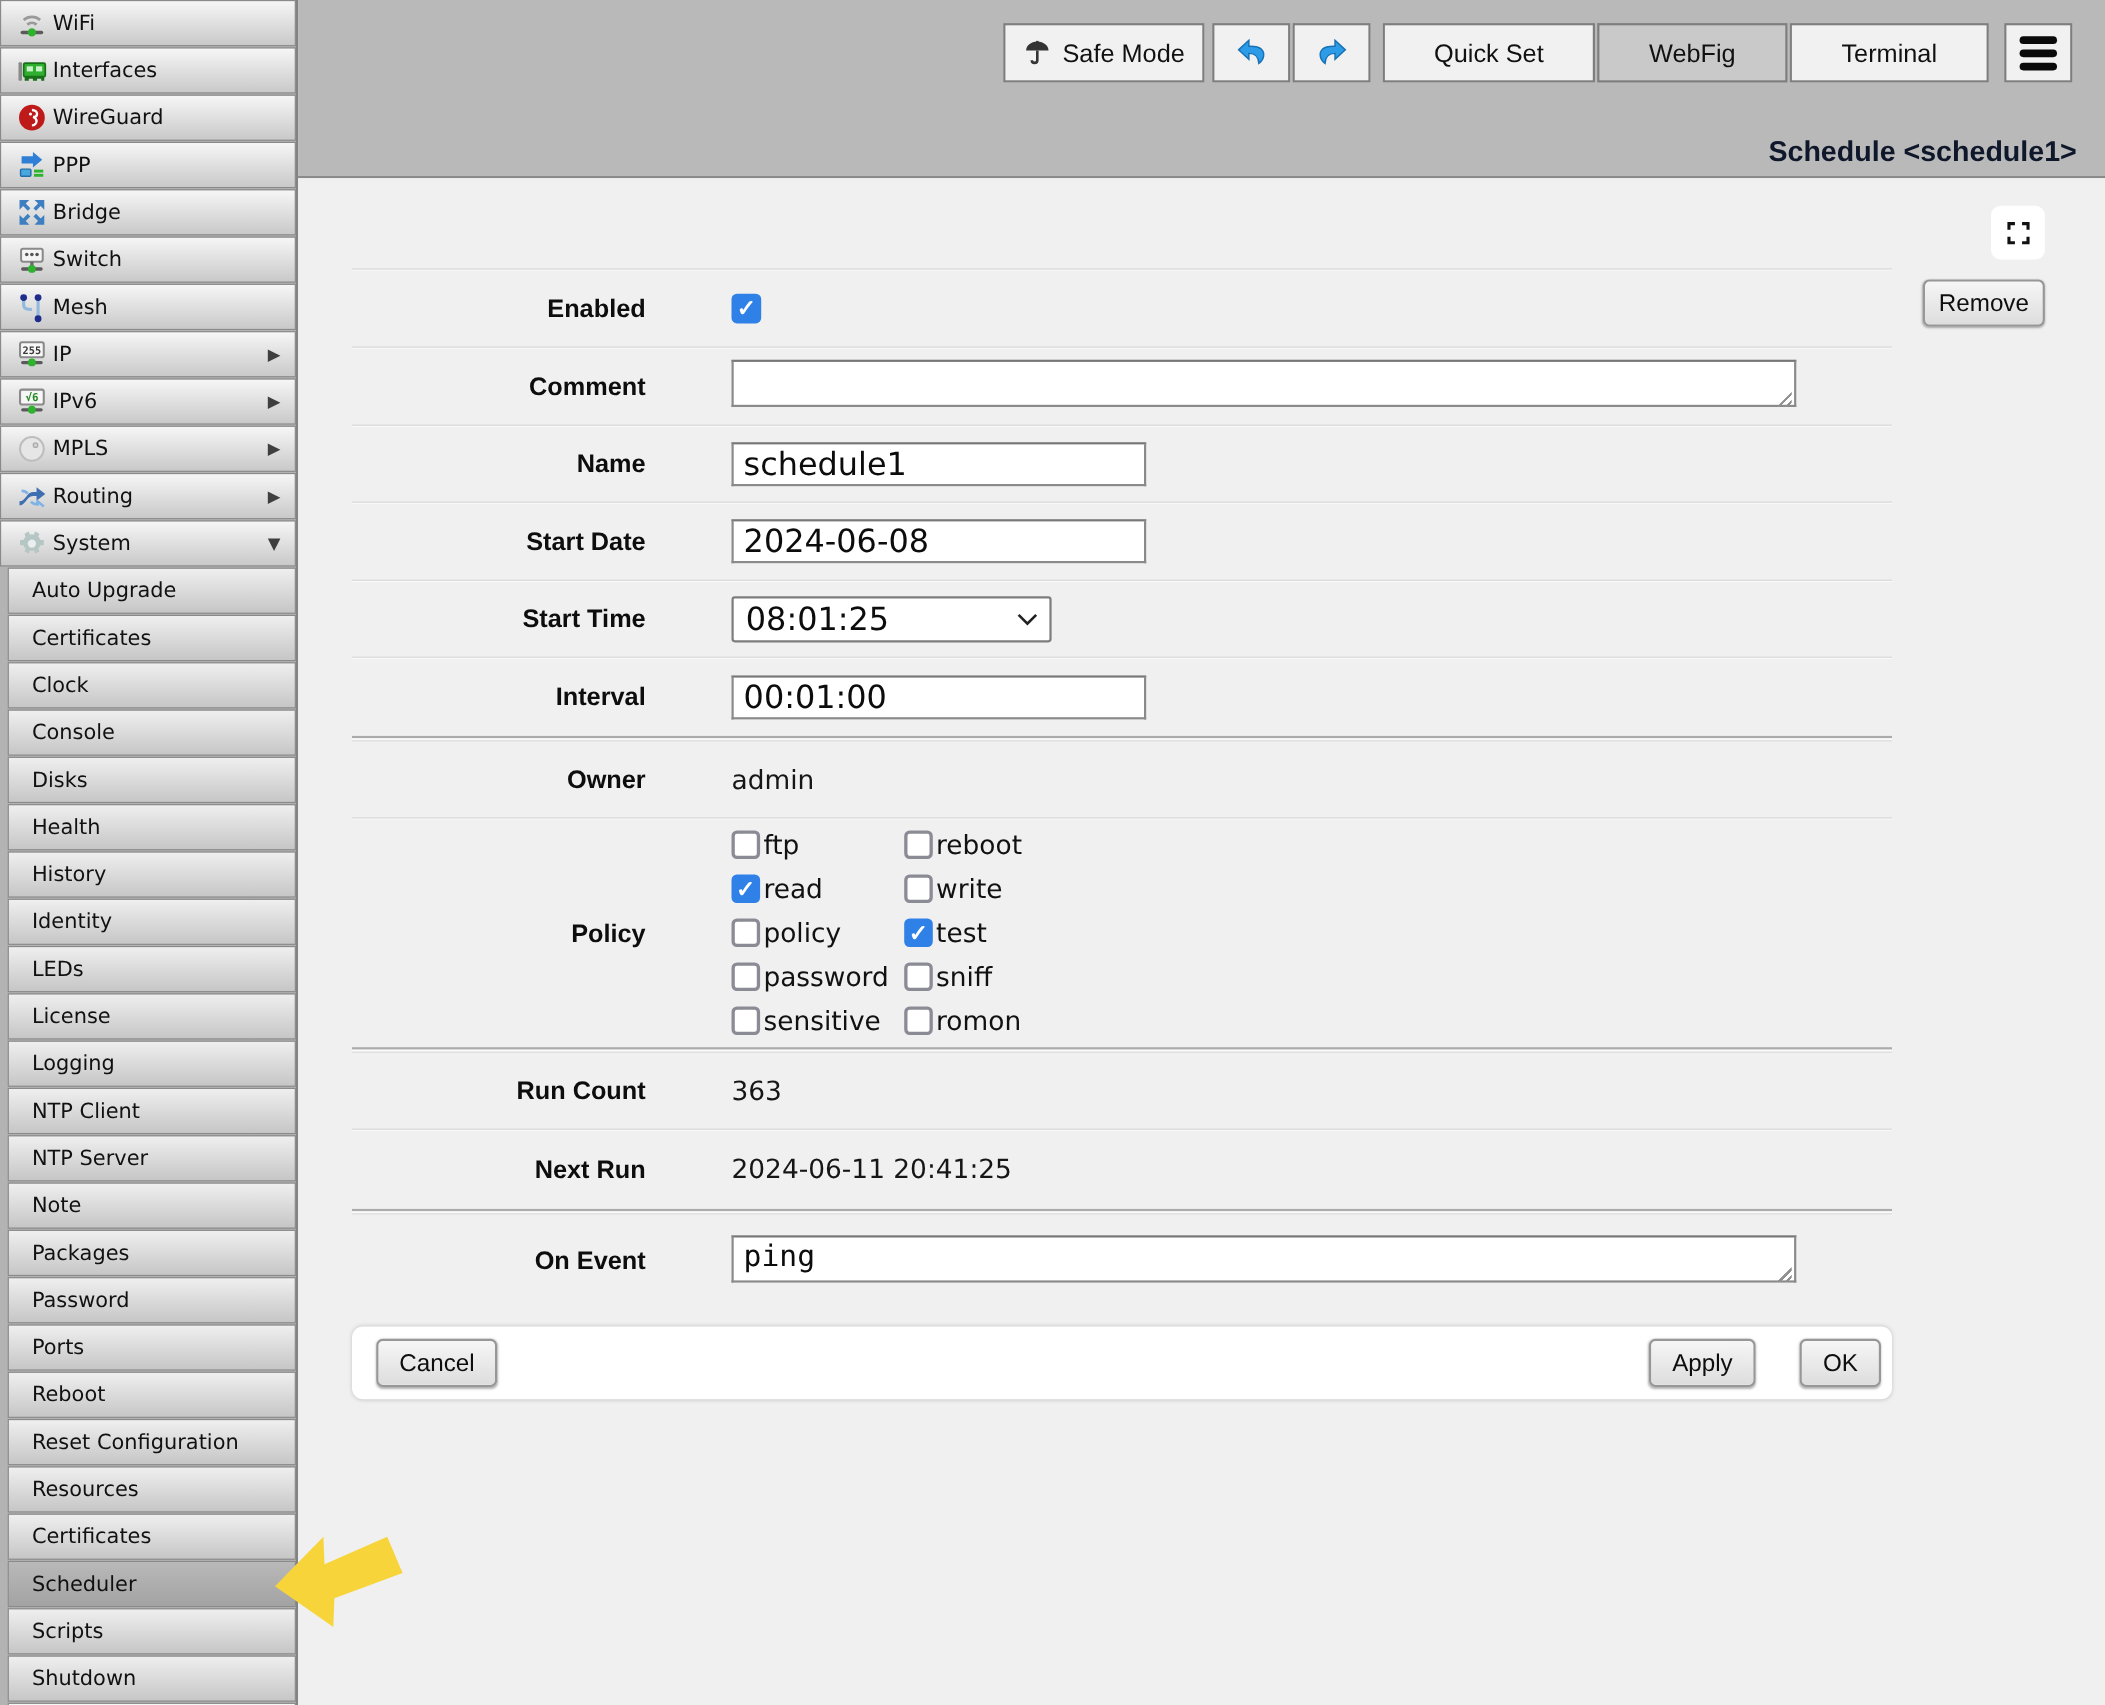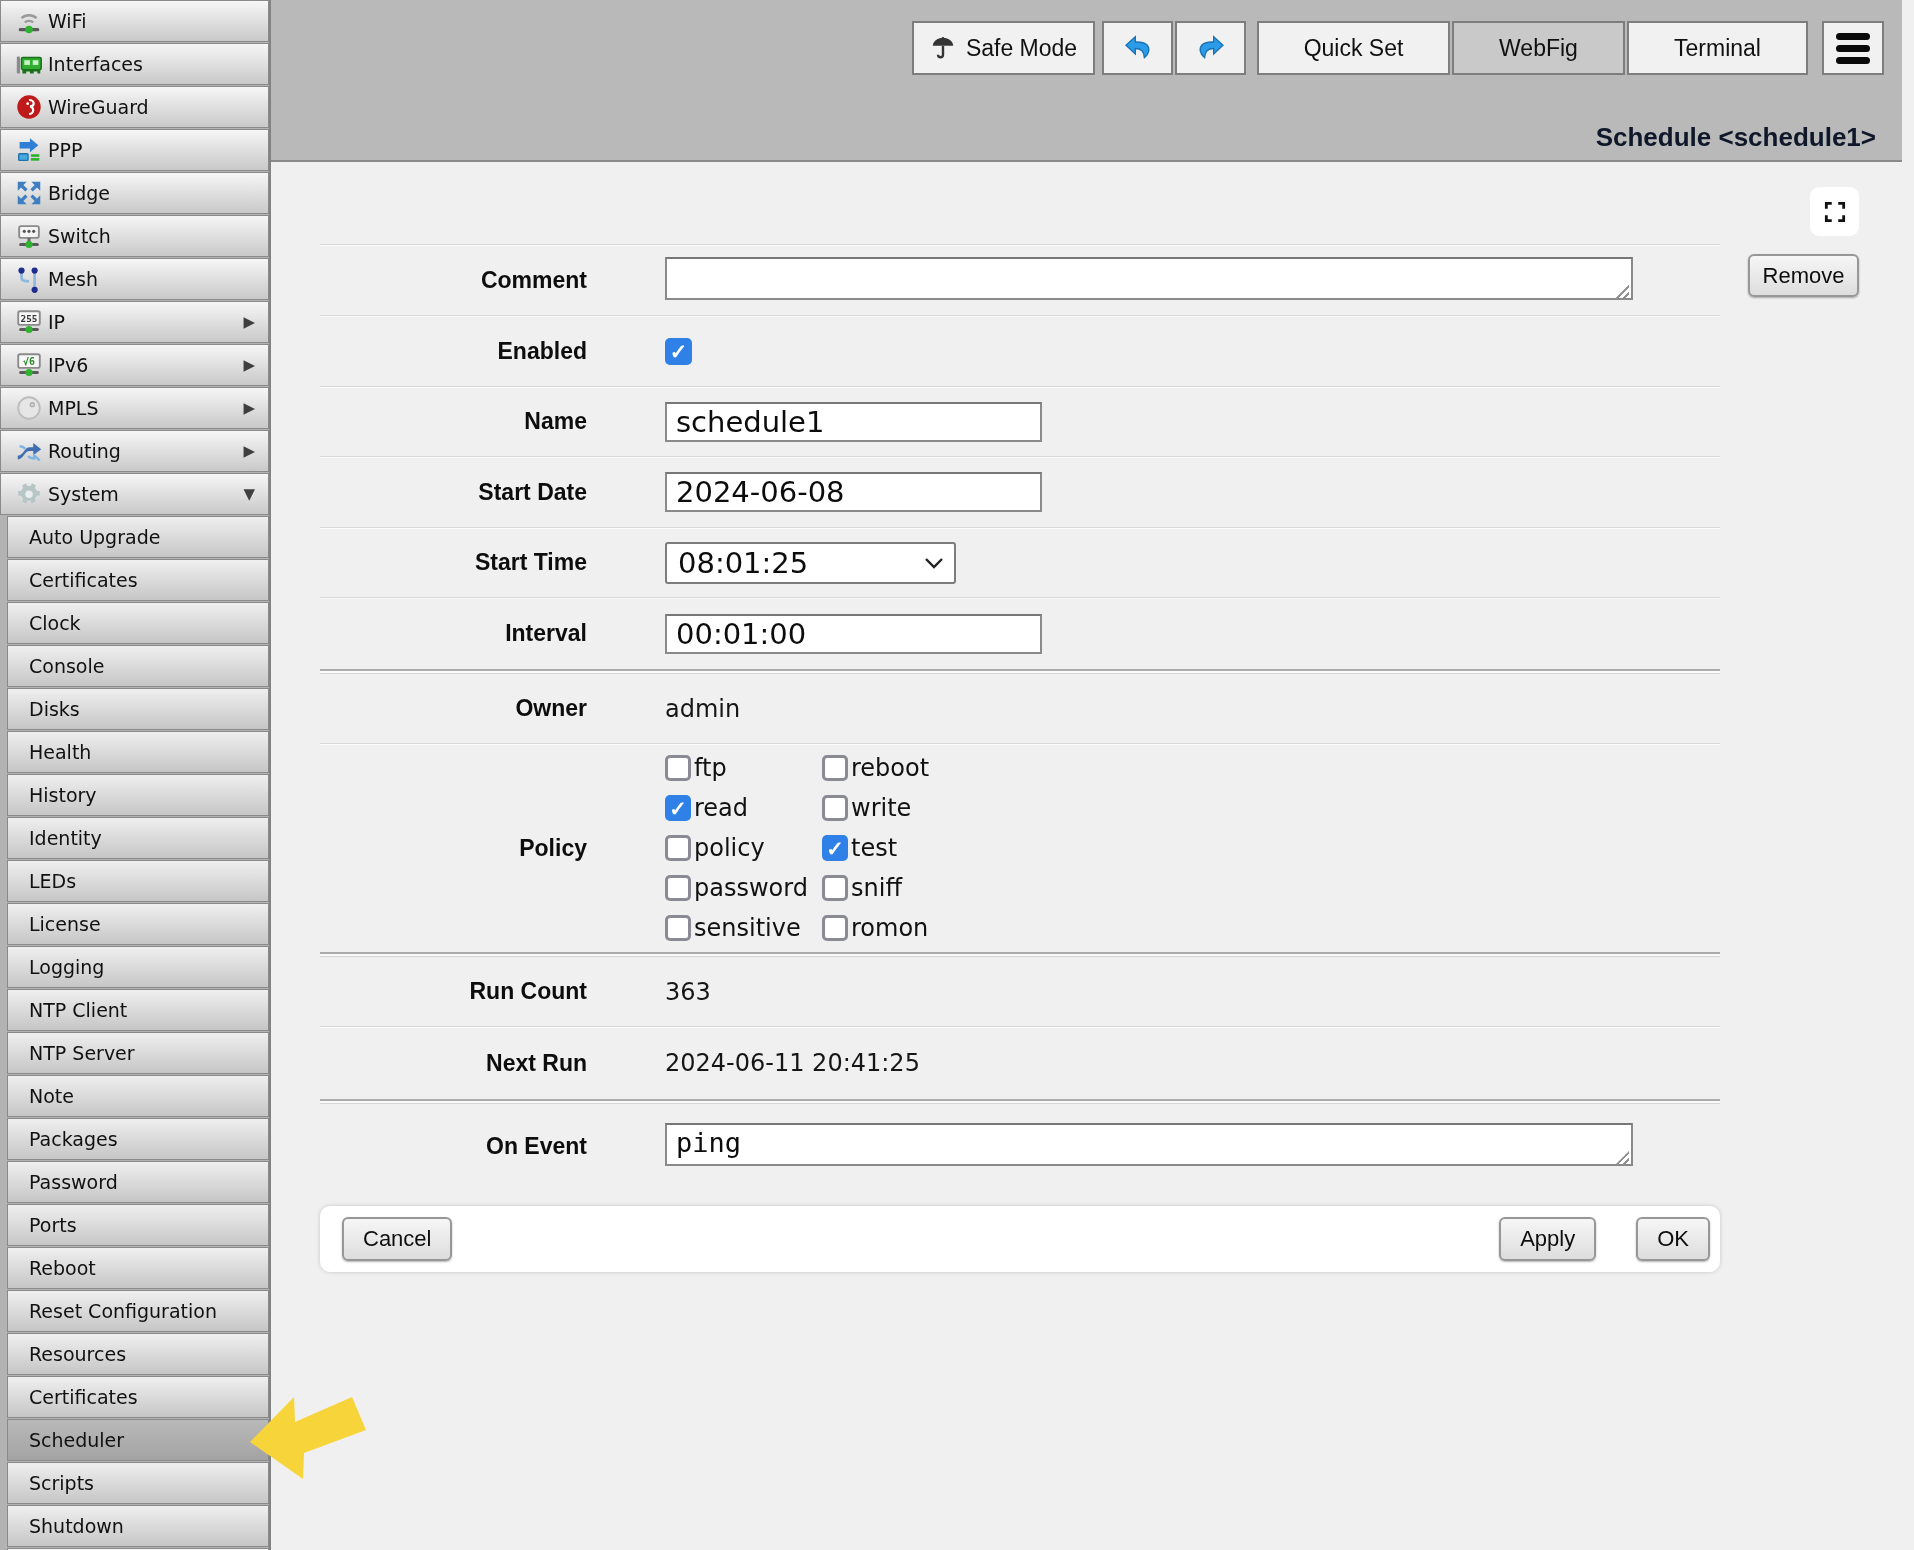--- a/index.html
+++ b/index.html
@@ -22,21 +22,21 @@
   }
   .side-item.sub{margin-left:7px;padding-left:21px;background:linear-gradient(#efefef,#c6c6c6);}
   .side-item.selected{background:linear-gradient(#b9b9b9,#a3a3a3);}
   .side-item.stub{background:linear-gradient(#f6f6f6,#c9c9c9);}
   .side-icon{width:32px;height:32px;margin-right:3px;display:inline-flex;align-items:center;justify-content:center;flex:none;}
   .side-icon svg{width:30px;height:30px;}
   .side-label{white-space:nowrap;}
   .side-arrow{margin-left:auto;margin-right:13px;font-size:15px;color:#3f3f3f;}
   
   .topband{
-    position:absolute;left:271px;top:0;right:12px;height:160px;
+    position:absolute;left:271px;top:0;right:0;height:160px;
     background:#b9b9b9;border-bottom:2px solid #8a8a8a;
   }
   .tb-btn{
     position:absolute;top:21px;height:54px;box-sizing:border-box;
     border:2px solid #7e7e7e;background:#f1f1f1;
     display:flex;align-items:center;justify-content:center;gap:10px;
     font-size:23px;color:#111;cursor:pointer;
   }
   .tb-btn.active{background:#c9c9c9;}
   .tb-safe{left:641px;width:183px;}
@@ -396,33 +396,33 @@
   </div>
 
   <div class="btn remove-btn">
     <span>Remove</span>
   </div>
 
   <div class="form">
     <div class="spacer"></div>
 
     <div class="row" style="height:70px">
+      <div class="lbl">Enabled</div>
+      <div class="fld">
+        <span class="cb big checked"></span>
+      </div>
+    </div>
+
+    <div class="row" style="height:70px">
       <div class="lbl">Comment</div>
       <div class="fld">
         <span class="ta-wrap">
           <textarea class="ta" style=""></textarea>
           <span class="grip"></span>
         </span>
-      </div>
-    </div>
-
-    <div class="row" style="height:70px">
-      <div class="lbl">Enabled</div>
-      <div class="fld">
-        <span class="cb big checked"></span>
       </div>
     </div>
 
     <div class="row" style="height:69px">
       <div class="lbl">Name</div>
       <div class="fld">
         <input class="ti w-std" value="schedule1" style="">
       </div>
     </div>
 

